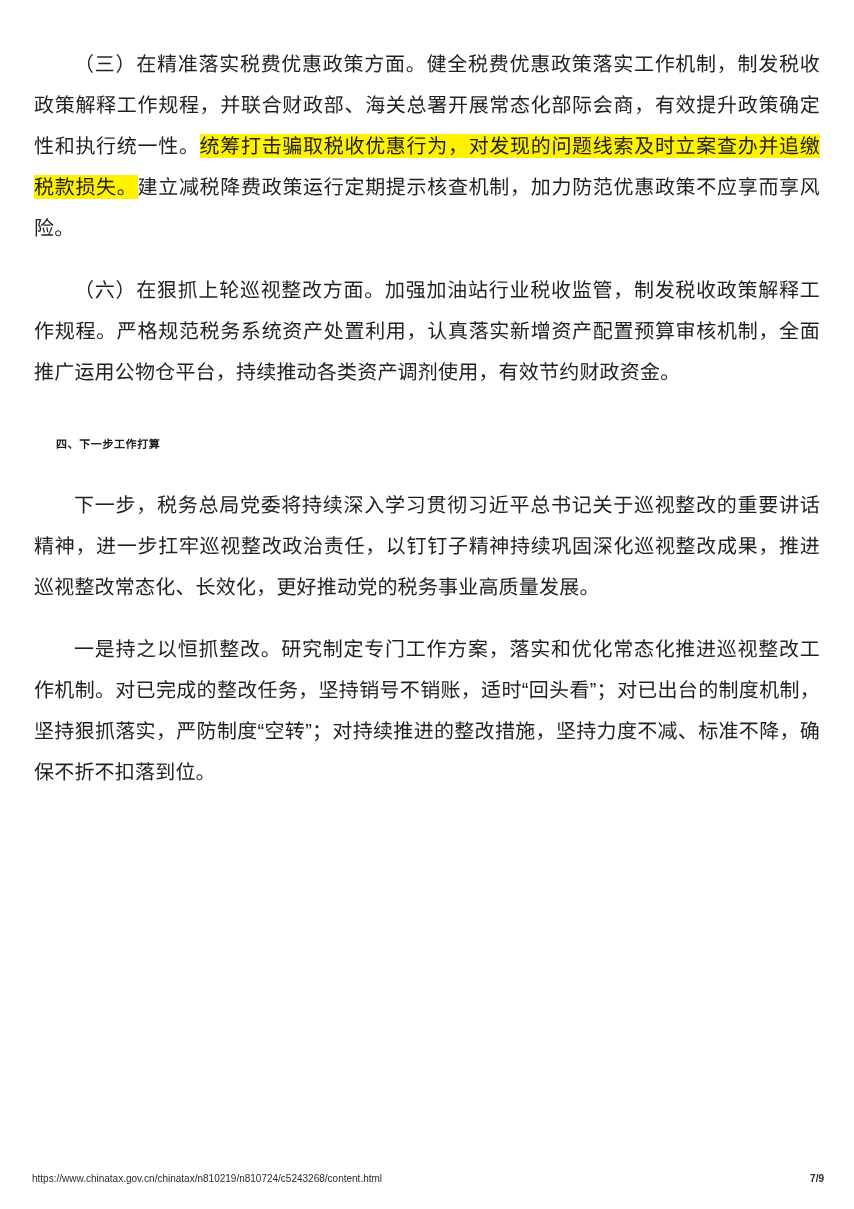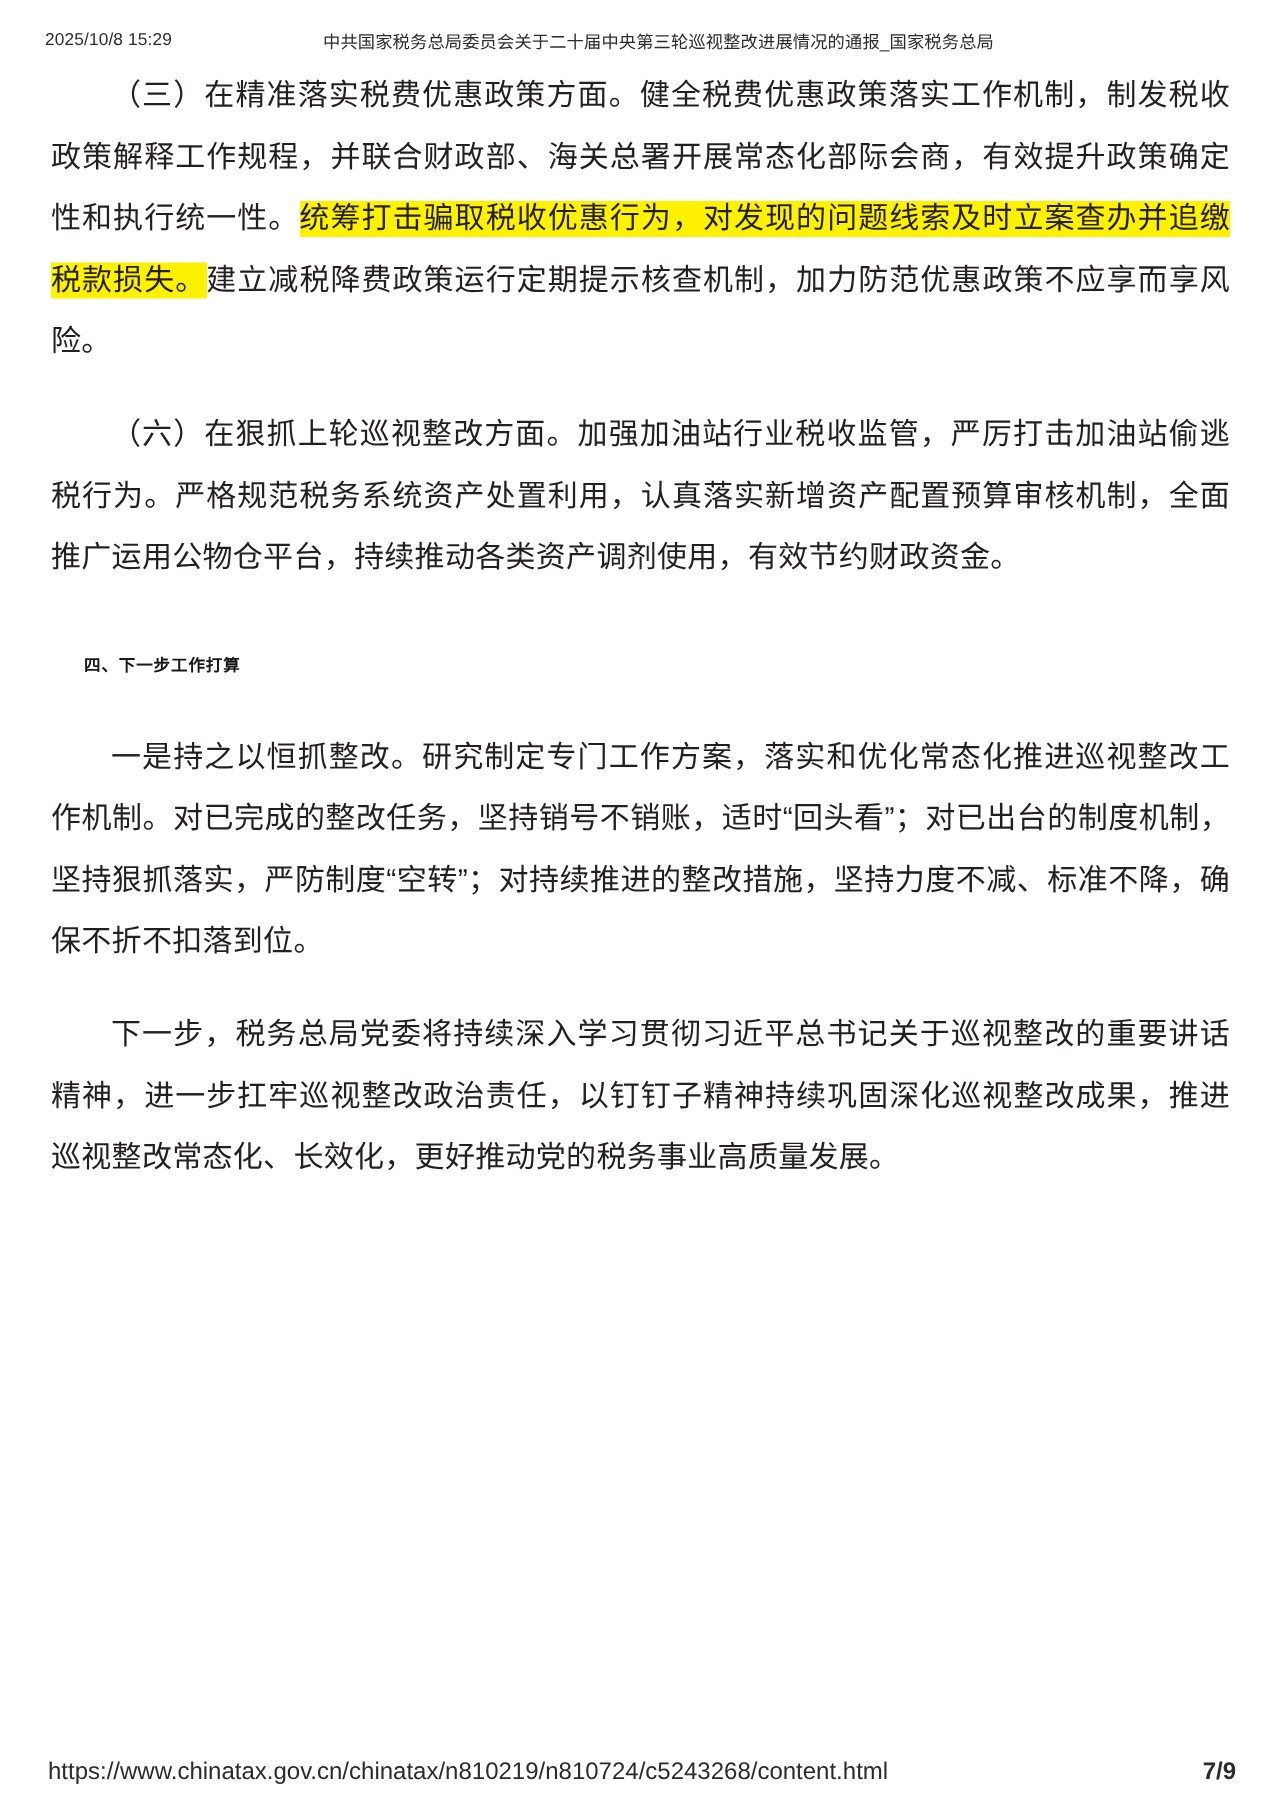--- a/index.html
+++ b/index.html
@@ -50,21 +50,21 @@
     white-space: nowrap;
     font-size: 11.5px;
   }
 
   .print-footer {
     position: absolute;
     bottom: 20px;
     left: 0;
     right: 0;
     height: 16px;
-    font-size: 16px;
+    font-size: 10px;
     color: #2b2b2b;
   }
   .print-footer .ftr-url {
     position: absolute;
     left: 32px;
     white-space: nowrap;
   }
   .print-footer .ftr-page {
     position: absolute;
     right: 30px;
@@ -112,40 +112,36 @@
     -webkit-box-decoration-break: clone;
   }
 
   .spacer-sm { height: 10px; }
 </style>
 </head>
 <body>
 
 <div class="page">
 
-  <div class="print-header">
-    <span class="hdr-date">2025/10/8 15:29</span>
-    <span class="hdr-title">中共国家税务总局委员会关于二十届中央第三轮巡视整改进展情况的通报_国家税务总局</span>
-  </div>
 
   <div class="doc-body">
 
     <p class="para indent"><span>（三）在精准落实税费优惠政策方面。健全税费优惠政策落实工作机制，制发税收政策解释工作规程，并联合财政部、海关总署开展常态化部际会商，有效提升政策确定性和执行统一性。</span><span class="hl">统筹打击骗取税收优惠行为，对发现的问题线索及时立案查办并追缴税款损失。</span><span>建立减税降费政策运行定期提示核查机制，加力防范优惠政策不应享而享风险。</span></p>
 
 
 
-    <p class="para indent">（六）在狠抓上轮巡视整改方面。加强加油站行业税收监管，严厉打击加油站偷逃税行为。严格规范税务系统资产处置利用，认真落实新增资产配置预算审核机制，全面推广运用公物仓平台，持续推动各类资产调剂使用，有效节约财政资金。</p>
+    <p class="para indent">（六）在狠抓上轮巡视整改方面。加强加油站行业税收监管，制发税收政策解释工作规程。严格规范税务系统资产处置利用，认真落实新增资产配置预算审核机制，全面推广运用公物仓平台，持续推动各类资产调剂使用，有效节约财政资金。</p>
 
     <div class="spacer-sm"></div>
 
     <h2 class="section-heading">四、下一步工作打算</h2>
 
+    <p class="para indent">下一步，税务总局党委将持续深入学习贯彻习近平总书记关于巡视整改的重要讲话精神，进一步扛牢巡视整改政治责任，以钉钉子精神持续巩固深化巡视整改成果，推进巡视整改常态化、长效化，更好推动党的税务事业高质量发展。</p>
+
     <p class="para indent">一是持之以恒抓整改。研究制定专门工作方案，落实和优化常态化推进巡视整改工作机制。对已完成的整改任务，坚持销号不销账，适时“回头看”；对已出台的制度机制，坚持狠抓落实，严防制度“空转”；对持续推进的整改措施，坚持力度不减、标准不降，确保不折不扣落到位。</p>
-
-    <p class="para indent">下一步，税务总局党委将持续深入学习贯彻习近平总书记关于巡视整改的重要讲话精神，进一步扛牢巡视整改政治责任，以钉钉子精神持续巩固深化巡视整改成果，推进巡视整改常态化、长效化，更好推动党的税务事业高质量发展。</p>
 
   </div>
 
   <div class="print-footer">
     <span class="ftr-url">https://www.chinatax.gov.cn/chinatax/n810219/n810724/c5243268/content.html</span>
     <span class="ftr-page">7/9</span>
   </div>
 
 </div>
 

